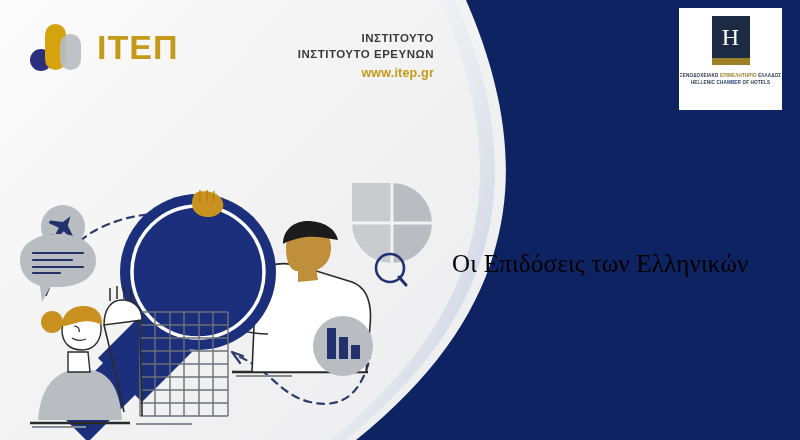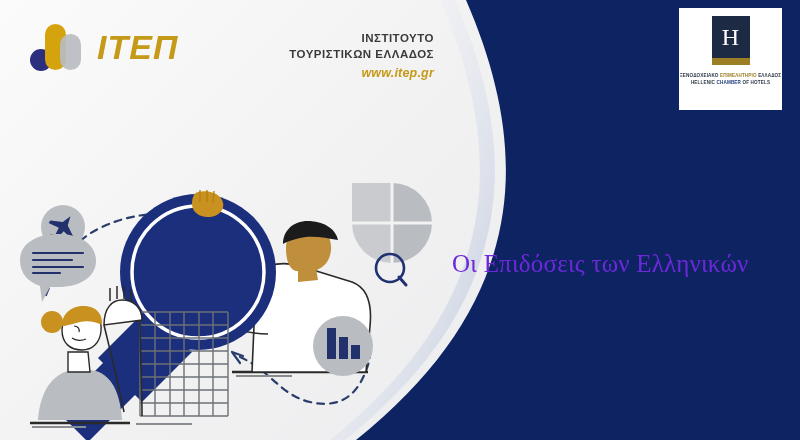--- a/index.html
+++ b/index.html
@@ -68,21 +68,20 @@
     border-radius: 11px;
     background: #b9bcc0;
     opacity: .92;
   }
   .logo-word {
     font-size: 34px;
     font-weight: 700;
     letter-spacing: 1px;
     color: #c49a18;
     line-height: 1;
-    font-style: italic;
   }
 
   .subtitle-block {
     position: absolute;
     right: 366px;
     top: 30px;
     text-align: right;
   }
   .subtitle-line {
     font-size: 11.5px;
@@ -91,21 +90,20 @@
     color: #3a3a3a;
     line-height: 1.42;
     margin-left: 28px;
   }
   .subtitle-url {
     margin-top: 3px;
     font-size: 12.5px;
     font-weight: 700;
     letter-spacing: .2px;
     color: #c49a18;
-    font-style: italic;
   }
 
   
   .badge {
     position: absolute;
     right: 18px;
     top: 8px;
     width: 103px;
     height: 102px;
     background: #ffffff;
@@ -148,21 +146,21 @@
   .c-dark { color: #2d3748; }
   .c-gold { color: #9c7f25; }
   .c-navy2 { color: #1f3a7a; }
 
   
   .title {
     position: absolute;
     left: 452px;
     top: 248px;
     width: 336px;
-    color: #6d28d9;
+    color: #000000;
     font-family: "Liberation Serif", serif;
     font-size: 25px;
     line-height: 1.3;
     letter-spacing: .2px;
   }
 
   
   .illus {
     position: absolute;
     left: 0;
@@ -349,21 +347,21 @@
     <div class="logo-mark">
       <div class="lm-circle"></div>
       <div class="lm-pill-gold"></div>
       <div class="lm-pill-grey"></div>
     </div>
     <div class="logo-word">ITEΠ</div>
   </div>
 
   <div class="subtitle-block">
     <div class="subtitle-line">ΙΝΣΤΙΤΟΥΤΟ</div>
-    <div class="subtitle-line">ΤΟΥΡΙΣΤΙΚΩΝ ΕΛΛΑΔΟΣ</div>
+    <div class="subtitle-line">ΙΝΣΤΙΤΟΥΤΟ ΕΡΕΥΝΩΝ</div>
     <div class="subtitle-url">www.itep.gr</div>
   </div>
 
   <div class="badge">
     <div class="badge-mark">
       <span class="badge-h">H</span>
     </div>
     <div class="badge-bar"></div>
     <div class="badge-txt1"><span class="c-dark">ΞΕΝΟΔΟΧΕΙΑΚΟ </span><span class="c-gold">ΕΠΙΜΕΛΗΤΗΡΙΟ </span><span class="c-dark">ΕΛΛΑΔΟΣ</span></div>
     <div class="badge-txt2"><span class="c-dark">HELLENIC </span><span class="c-navy2">CHAMBER </span><span class="c-dark">OF HOTELS</span></div>

